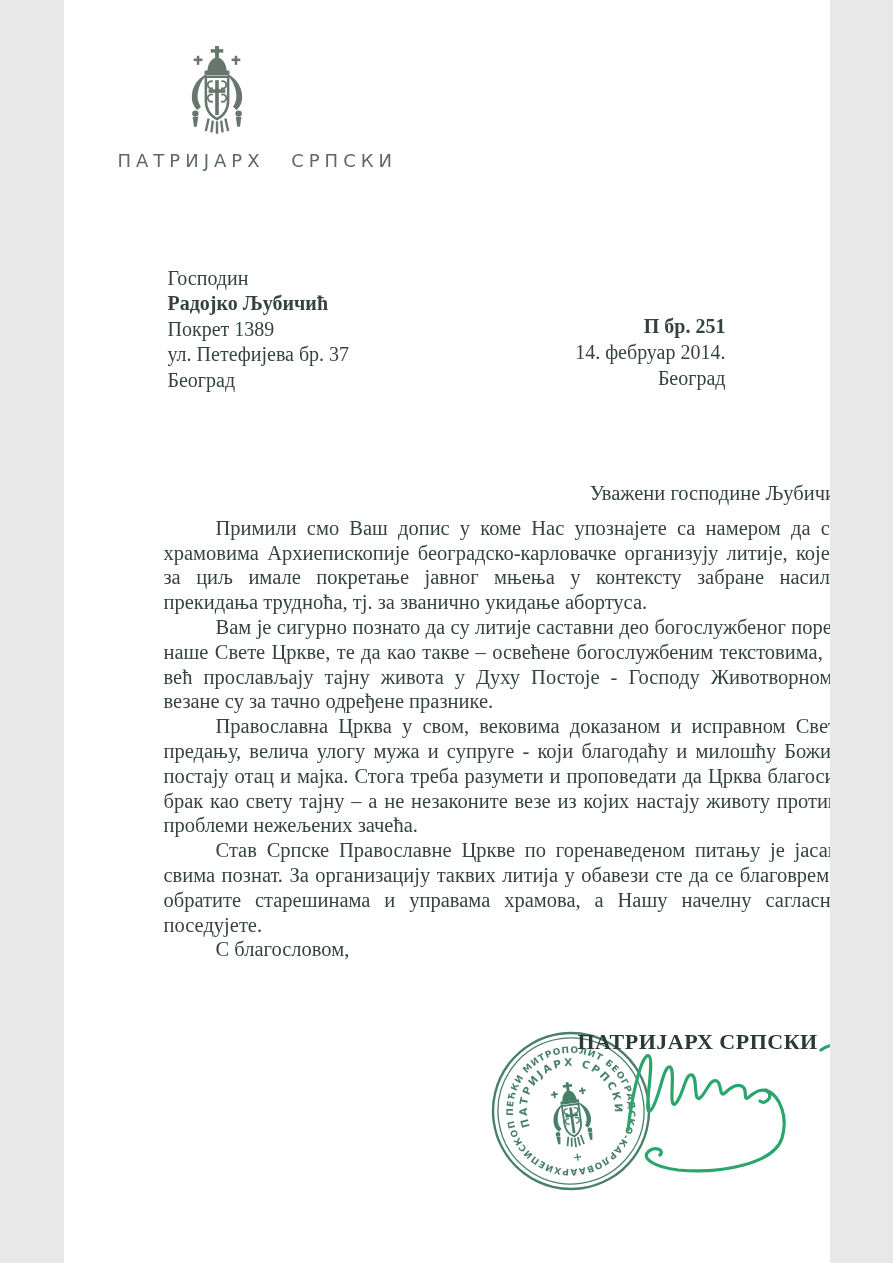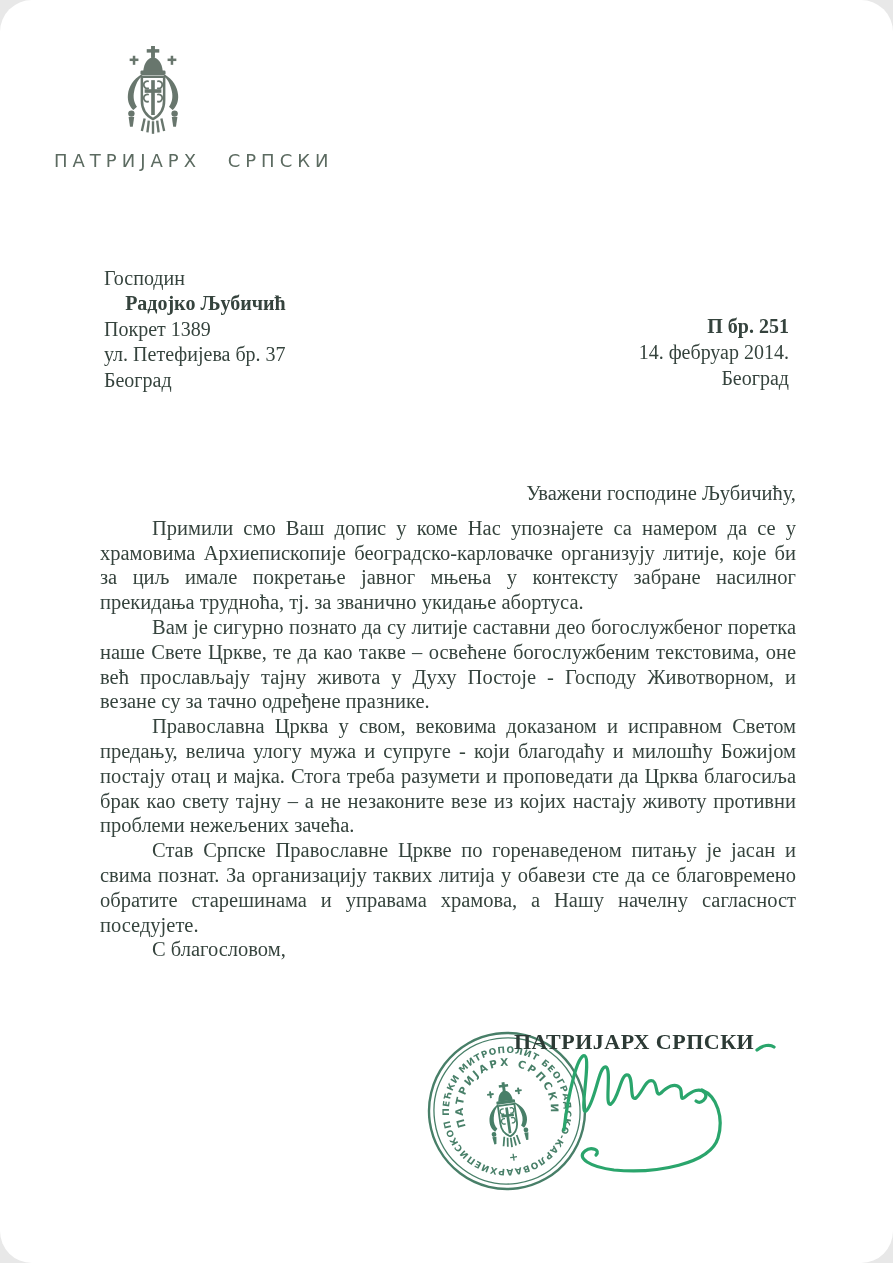--- a/index.html
+++ b/index.html
@@ -7,27 +7,26 @@
     --letterhead:#5c6b61;
     --stamp:#2f6e54;
     --sig:#2aa56c;
     --title-dark:#2c3a35;
     --paper:#ffffff;
   }
   *{margin:0;padding:0;box-sizing:border-box;}
   html,body{background:#e8e8e8;}
   .page{
     position:relative;
-    width:893px;height:1263px;
+    width:766px;height:1263px;
     background:var(--paper);
     overflow:hidden;
     font-family:"Liberation Serif", serif;
     color:var(--ink);
     margin:0 auto;
-    border-radius:32px;
   }
   
   .crest{
     position:absolute;left:118px;top:46px;
     width:70px;height:92px;
     color:var(--letterhead);
     opacity:.92;
   }
   .letterhead-title{
     position:absolute;left:54px;top:150px;
@@ -36,21 +35,21 @@
     letter-spacing:5px;word-spacing:16px;
     color:var(--letterhead);
     white-space:nowrap;
   }
   
   .recipient{
     position:absolute;left:104px;top:266px;
     font-size:20px;line-height:25.4px;
   }
   .recipient .line{display:block;}
-  .recipient .bold{font-weight:bold;text-align:right;}
+  .recipient .bold{font-weight:bold;}
   .reference{
     position:absolute;right:104px;top:313px;
     width:300px;text-align:right;
     font-size:20px;line-height:26px;
   }
   .reference .num{font-weight:bold;display:block;}
   .reference .line{display:block;}
   
   .letter-body{
     position:absolute;left:100px;top:481px;width:696px;

